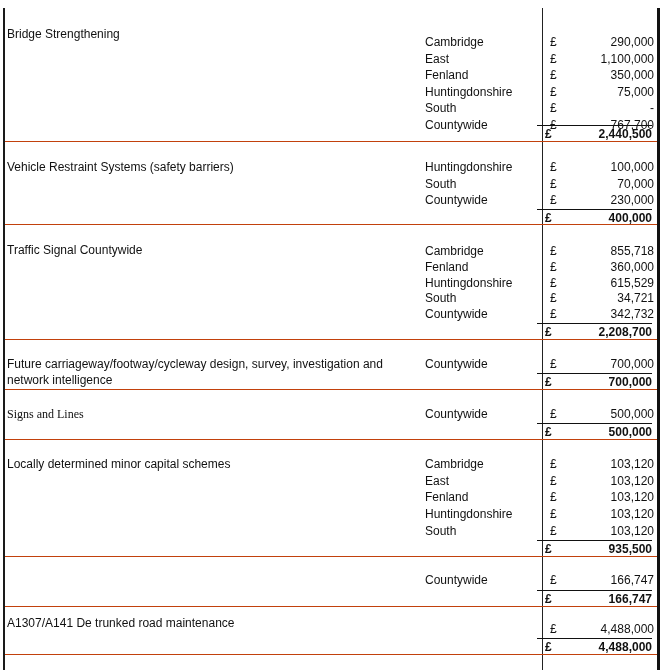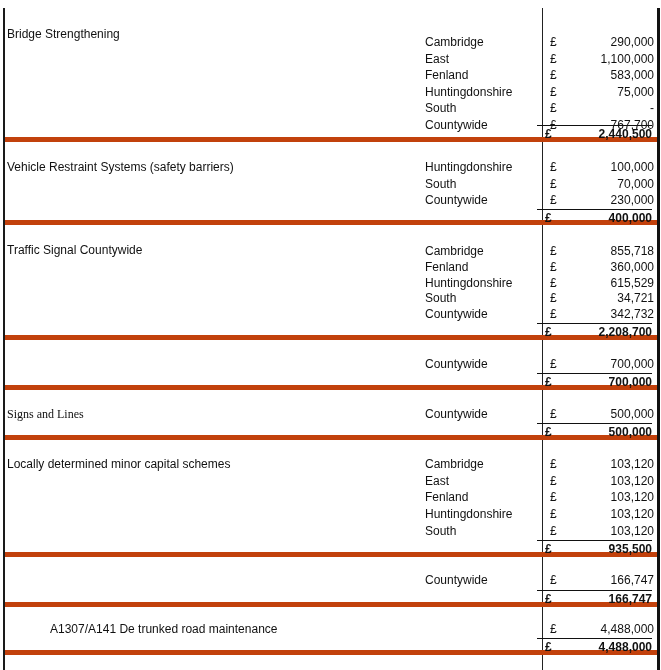--- a/index.html
+++ b/index.html
@@ -1,21 +1,21 @@
 <!DOCTYPE html>
 <html><head>
 <meta charset="utf-8">
 <style>
   html, body { margin: 0; padding: 0; background: #ffffff; }
   body { width: 661px; height: 670px; position: relative; overflow: hidden;
          font-family: "Liberation Sans", sans-serif; font-size: 12px; color: #111; }
   .lborder { position: absolute; left: 3px; top: 8px; width: 2px; height: 662px; background: #1a1a1a; }
   .rborder { position: absolute; left: 657px; top: 8px; width: 3px; height: 662px; background: #111; }
   .vsep { position: absolute; left: 542px; top: 8px; width: 1px; height: 662px; background: #222; }
-  .section { position: absolute; left: 5px; width: 652px; border-bottom: 5px solid #c2410c; box-sizing: border-box; }
+  .section { position: absolute; left: 5px; width: 652px; border-bottom: 1px solid #c2410c; box-sizing: border-box; }
   .scheme { position: absolute; left: 2px; top: 0; width: 390px; line-height: 16px; }
   .row { position: absolute; left: 0; width: 652px; height: 16.5px; line-height: 16px; }
   .area { position: absolute; left: 420px; }
   .pound { position: absolute; left: 545px; }
   .amt { position: absolute; right: 3px; text-align: right; }
   .total { position: absolute; left: 537px; width: 115px; height: 16px; border-top: 1.5px solid #111;
            font-weight: bold; line-height: 16px; }
   .total .pound { left: 8px; }
   .total .amt { right: 0px; }
 </style>
@@ -35,21 +35,21 @@
         <span class="amt">290,000</span>
       </div>
       <div class="row" style="top: 42.6px;">
         <span class="area">East</span>
         <span class="pound">£</span>
         <span class="amt">1,100,000</span>
       </div>
       <div class="row" style="top: 59.2px;">
         <span class="area">Fenland</span>
         <span class="pound">£</span>
-        <span class="amt">583,000</span>
+        <span class="amt">350,000</span>
       </div>
       <div class="row" style="top: 75.8px;">
         <span class="area">Huntingdonshire</span>
         <span class="pound">£</span>
         <span class="amt">75,000</span>
       </div>
       <div class="row" style="top: 92.4px;">
         <span class="area">South</span>
         <span class="pound">£</span>
         <span class="amt">-</span>
@@ -112,20 +112,21 @@
         <span class="area">Countywide</span>
         <span class="pound">£</span>
         <span class="amt">342,732</span>
       </div>
       <div class="total" style="top: 98px; left: 532px;">
         <span class="pound">£</span>
         <span class="amt">2,208,700</span>
       </div>
     </div>
     <div class="section" style="top: 340px; height: 50px;">
+      <div class="scheme" style="top: 16px;">Future carriageway/footway/cycleway design, survey, investigation and network intelligence</div>
       <div class="row" style="top: 16px;">
         <span class="area">Countywide</span>
         <span class="pound">£</span>
         <span class="amt">700,000</span>
       </div>
       <div class="total" style="top: 33px; left: 532px;">
         <span class="pound">£</span>
         <span class="amt">700,000</span>
       </div>
     </div>
@@ -178,21 +179,21 @@
         <span class="area">Countywide</span>
         <span class="pound">£</span>
         <span class="amt">166,747</span>
       </div>
       <div class="total" style="top: 33px; left: 532px;">
         <span class="pound">£</span>
         <span class="amt">166,747</span>
       </div>
     </div>
     <div class="section" style="top: 607px; height: 48px;">
-      <div class="scheme" style="top: 14px; margin-left: 43px;">A1307/A141 De trunked road maintenance</div>
+      <div class="scheme" style="top: 8px;">A1307/A141 De trunked road maintenance</div>
       <div class="row" style="top: 14px;">
         <span class="area"></span>
         <span class="pound">£</span>
         <span class="amt">4,488,000</span>
       </div>
       <div class="total" style="top: 31px; left: 532px;">
         <span class="pound">£</span>
         <span class="amt">4,488,000</span>
       </div>
     </div>

